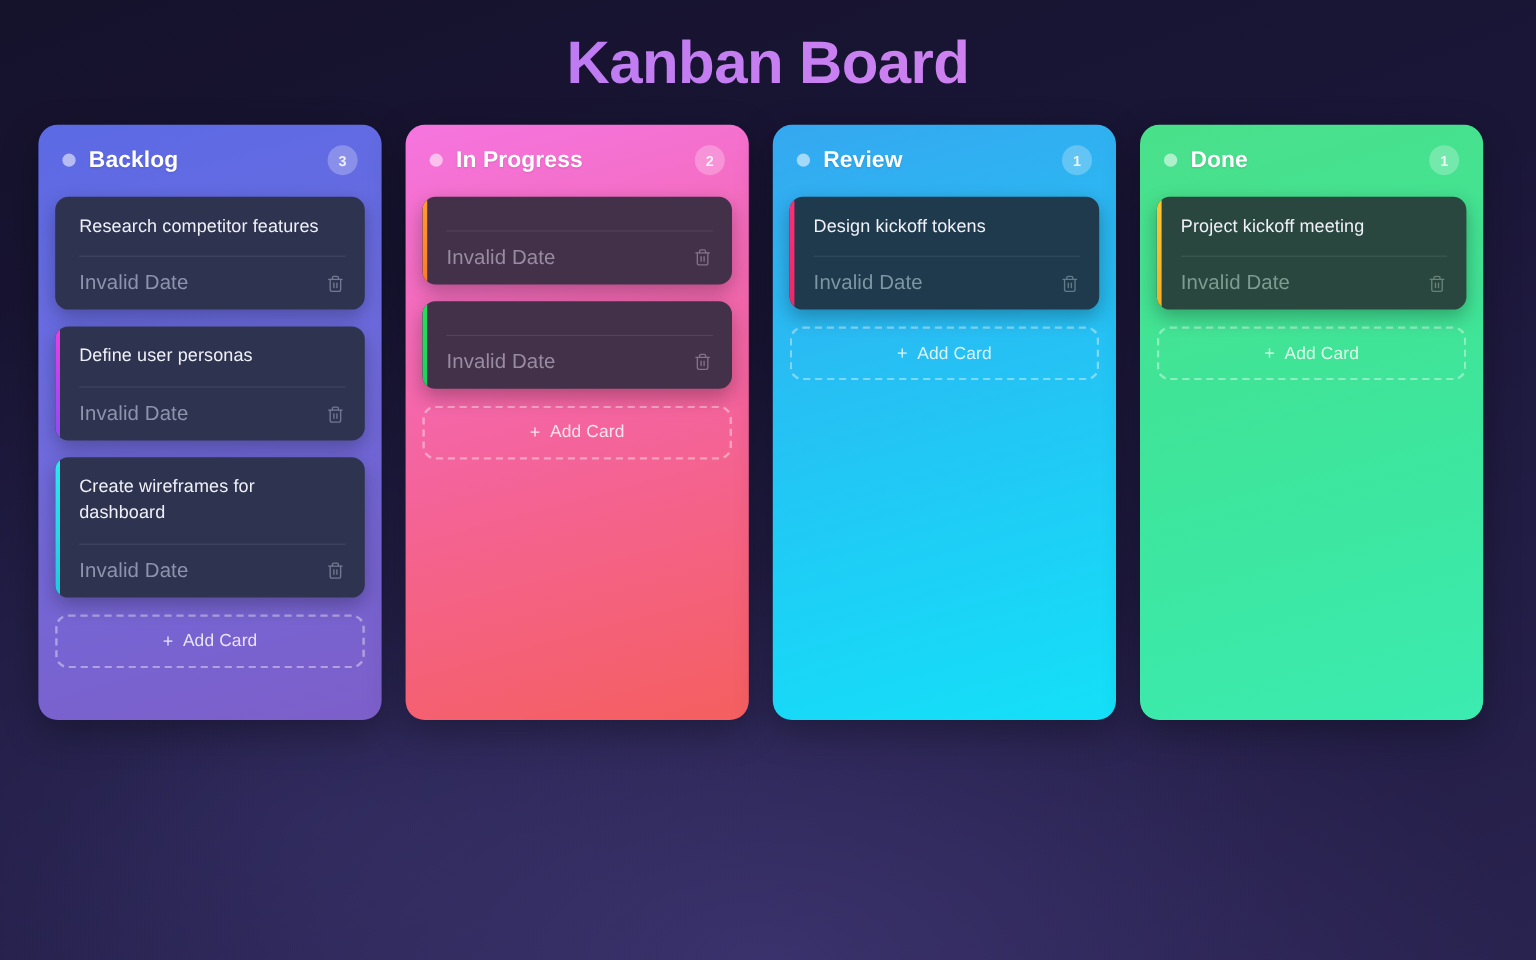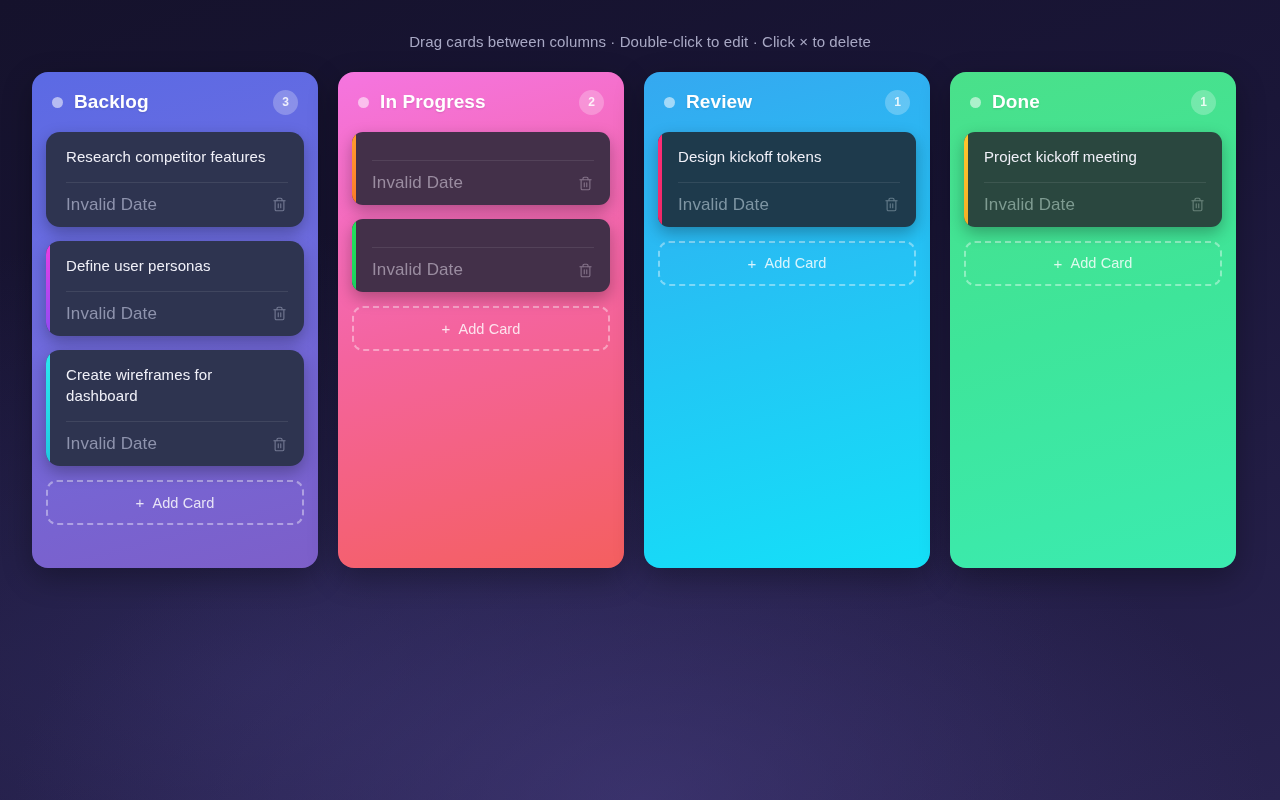--- a/index.html
+++ b/index.html
@@ -135,21 +135,21 @@
   }
 
   .card.accent-none::before   { background: transparent; }
   .card.accent-purple::before { background-image: linear-gradient(180deg, #f23ce0 0%, #b545f0 55%, #8f4cf2 100%); }
   .card.accent-cyan::before   { background-image: linear-gradient(180deg, #2ce8f0 0%, #26d8e8 55%, #1fc7e0 100%); }
   .card.accent-orange::before { background-image: linear-gradient(180deg, #ff9d2e 0%, #ff8a2c 55%, #fa7a28 100%); }
   .card.accent-green::before  { background-image: linear-gradient(180deg, #22e05a 0%, #1fd95c 55%, #1ad060 100%); }
   .card.accent-pink::before   { background-image: linear-gradient(180deg, #ff2d78 0%, #f72a6e 55%, #ee2766 100%); }
   .card.accent-yellow::before { background-image: linear-gradient(180deg, #ffc62e 0%, #fbb92a 55%, #f5ad26 100%); }
 
-  .card-bg-navy  { background: #2e3450; border-radius: 14px; }
+  .card-bg-navy  { background: #2e3450; }
   .card-bg-plum  { background: #433049; }
   .card-bg-teal  { background: #1e3a4c; }
   .card-bg-moss  { background: #2a473f; }
 
   .card-title {
     font-size: 15px;
     font-weight: 400;
     line-height: 1.45;
     color: #f0f0f8;
     padding-left: 4px;
@@ -212,21 +212,21 @@
     width: 100%;
     font-family: inherit;
     letter-spacing: 0.1px;
   }
   .add-plus { font-size: 15px; font-weight: 500; }
 </style>
 </head>
 <body>
 
 <div class="page-header">
-  <p class="board-subtitle">Drag cards between columns · Double-click to edit · Click × to delete</p>
+  <h1 class="board-title">Kanban Board</h1>
 </div>
 
 <div class="board">
 
   <section class="column col-backlog">
     <div class="column-header">
       <span class="col-dot"></span>
       <span class="col-title">Backlog</span>
       <span class="col-count">3</span>
     </div>

